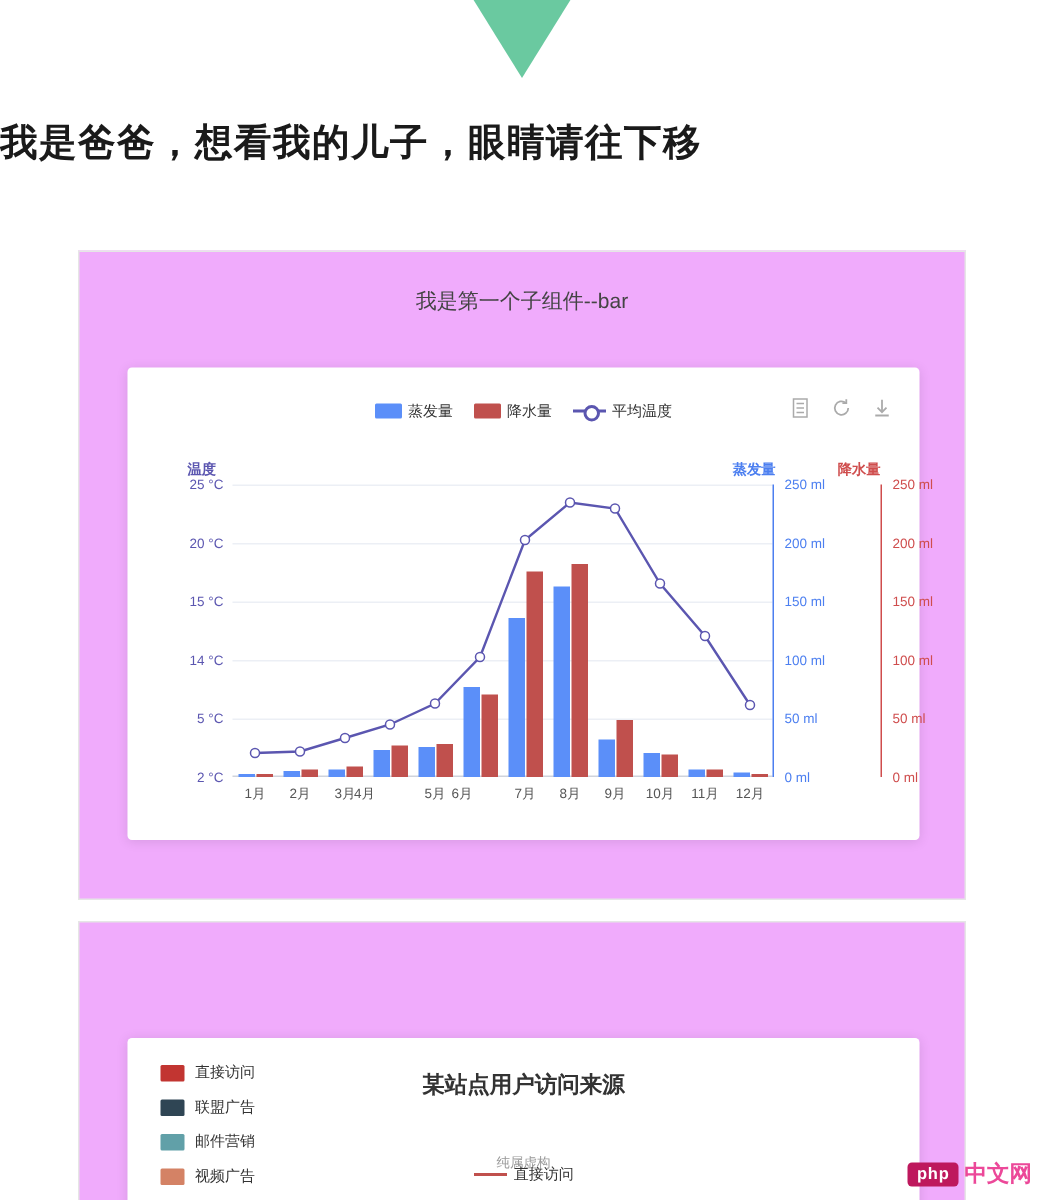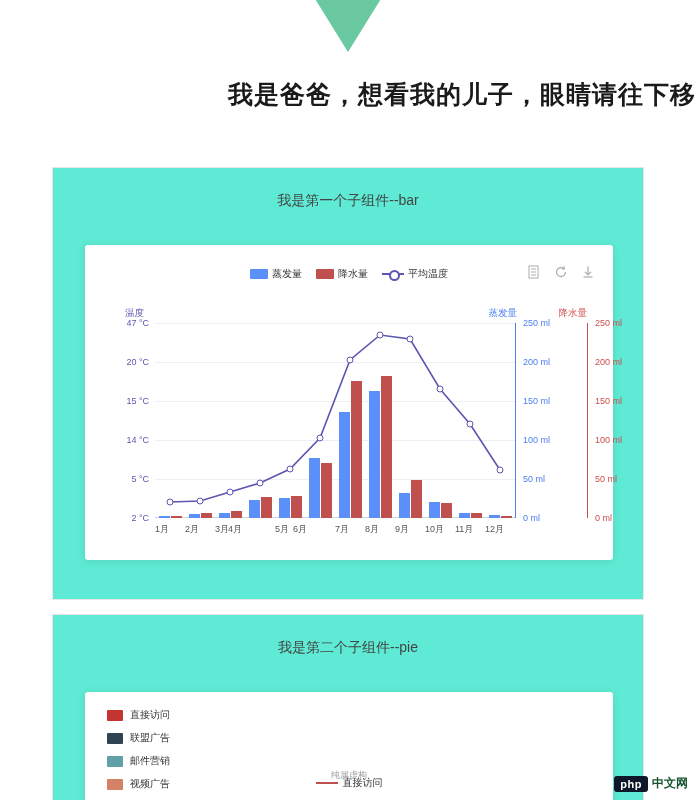--- a/index.html
+++ b/index.html
@@ -19,40 +19,40 @@
     transform: translateX(-50%);
     width: 0; height: 0;
     border-left: 36px solid transparent;
     border-right: 36px solid transparent;
     border-top: 58px solid #6ac9a0;
   }
 
   .main-title {
     position: absolute;
     top: 78px; left: 0; width: 696px;
-    text-align: right;
+    text-align: left;
     font-size: 25px;
     font-weight: bold;
     color: #1a1a1a;
     letter-spacing: 1px;
   }
   .sub-title {
     position: absolute;
     top: 137px; left: 0; width: 696px;
     text-align: center;
     font-size: 13px;
     color: #3d3d3d;
   }
 
   .section {
     position: absolute;
     left: 52px;
     width: 592px;
     border: 1px solid #e6e6e6;
-    background: #5eead4;
+    background: #f0abfc;
   }
   .section-1 { top: 167px; height: 433px; }
   .section-2 { top: 614px; height: 200px; }
 
   .section-title {
     text-align: center;
     font-size: 14px;
     color: #444;
     padding-top: 24px;
   }
@@ -86,21 +86,21 @@
     content: ""; position: absolute; top: 1px; left: 7px; width: 7px; height: 7px;
     border: 2px solid #5b56b0; border-radius: 50%; background: #fff;
   }
 
   .toolbox {
     position: absolute; top: 20px; right: 18px;
     display: flex; gap: 13px; align-items: center;
   }
   .tool-ic { width: 14px; height: 14px; opacity: .55; }
 
-  .axis-name { position: absolute; font-size: 9.5px; }
+  .axis-name { position: absolute; font-size: 9.5px; font-weight: bold; }
   .an-temp { left: 40px; top: 62px; color: #5b56b0; }
   .an-evap { right: 96px; top: 62px; color: #4c7ff0; }
   .an-precip { right: 26px; top: 62px; color: #cf4d4d; }
 
   .plot {
     position: absolute;
     left: 70px; top: 78px;
     width: 360px; height: 195px;
   }
   .gridline { position: absolute; left: 0; width: 360px; height: 1px; background: #eceff5; }
@@ -117,21 +117,21 @@
   .vaxis { position: absolute; width: 1px; top: 0; height: 195px; }
   .vaxis-r1 { left: 360px; background: #4c7ff0; }
   .vaxis-r2 { left: 432px; background: #cf4d4d; }
 
   .bar { position: absolute; bottom: 0; width: 11px; }
   .bar.evap { background: #5b8ff9; }
   .bar.prec { background: #c0504d; }
 
   .xlabel {
     position: absolute; font-size: 9px; color: #555;
-    width: 30px; top: 200px;
+    width: 30px; text-align: center; top: 200px;
     transform: translateX(-15px);
   }
 
   .linepoint {
     position: absolute; width: 7px; height: 7px;
     border: 1.6px solid #5b56b0; background: #fff; border-radius: 50%;
     transform: translate(-50%, -50%);
   }
 
   
@@ -155,24 +155,24 @@
     font-size: 10px; color: #333;
   }
   .pie-lb-line { width: 22px; height: 2px; background: #c0504d; }
 
   
   .watermark {
     position: absolute; right: 8px; bottom: 8px;
     display: flex; align-items: center; gap: 4px;
   }
   .wm-badge {
-    background: #0f172a; color: #fff; font-size: 11px; font-weight: bold;
+    background: #be185d; color: #fff; font-size: 11px; font-weight: bold;
     padding: 2px 6px; border-radius: 3px; letter-spacing: .5px;
   }
-  .wm-text { font-size: 12px; color: #14532d; font-weight: bold; }
+  .wm-text { font-size: 15px; color: #ec4899; font-weight: bold; }
 </style>
 </head>
 <body>
 
 <div class="page">
 
   <div class="triangle"></div>
 
   <div class="main-title">我是爸爸，想看我的儿子，眼睛请往下移</div>
 
@@ -231,21 +231,21 @@
         <div class="gridline" style="top:78px"></div>
         <div class="gridline" style="top:117px"></div>
         <div class="gridline" style="top:156px"></div>
         <div class="axis-line"></div>
 
         <div class="ytick ytick-left" style="top:195px">2 °C</div>
         <div class="ytick ytick-left" style="top:156px">5 °C</div>
         <div class="ytick ytick-left" style="top:117px">14 °C</div>
         <div class="ytick ytick-left" style="top:78px">15 °C</div>
         <div class="ytick ytick-left" style="top:39px">20 °C</div>
-        <div class="ytick ytick-left" style="top:0px">47 °C</div>
+        <div class="ytick ytick-left" style="top:0px">25 °C</div>
 
         <div class="vaxis vaxis-r1"></div>
         <div class="ytick ytick-r1" style="top:195px">0 ml</div>
         <div class="ytick ytick-r1" style="top:156px">50 ml</div>
         <div class="ytick ytick-r1" style="top:117px">100 ml</div>
         <div class="ytick ytick-r1" style="top:78px">150 ml</div>
         <div class="ytick ytick-r1" style="top:39px">200 ml</div>
         <div class="ytick ytick-r1" style="top:0px">250 ml</div>
 
         <div class="vaxis vaxis-r2"></div>
@@ -307,21 +307,20 @@
         <div class="xlabel" style="left:225px">8月</div>
         <div class="xlabel" style="left:255px">9月</div>
         <div class="xlabel" style="left:285px">10月</div>
         <div class="xlabel" style="left:315px">11月</div>
         <div class="xlabel" style="left:345px">12月</div>
       </div>
     </div>
   </div>
 
   <div class="section section-2">
-    <div class="section-title">我是第二个子组件--pie</div>
 
     <div class="card card-2">
 
       <div class="pie-legend">
         <div class="pl-row">
           <span class="pl-sw" style="background:#c23531"></span>
           <span>直接访问</span>
         </div>
         <div class="pl-row">
           <span class="pl-sw" style="background:#2f4554"></span>
@@ -331,20 +330,21 @@
           <span class="pl-sw" style="background:#61a0a8"></span>
           <span>邮件营销</span>
         </div>
         <div class="pl-row">
           <span class="pl-sw" style="background:#d48265"></span>
           <span>视频广告</span>
         </div>
 
       </div>
 
+      <div class="pie-title">某站点用户访问来源</div>
       <div class="pie-sub">纯属虚构</div>
 
       <div class="pie-legend-bottom">
         <span class="pie-lb-line"></span>
         <span>直接访问</span>
       </div>
     </div>
   </div>
 
   <div class="watermark">

